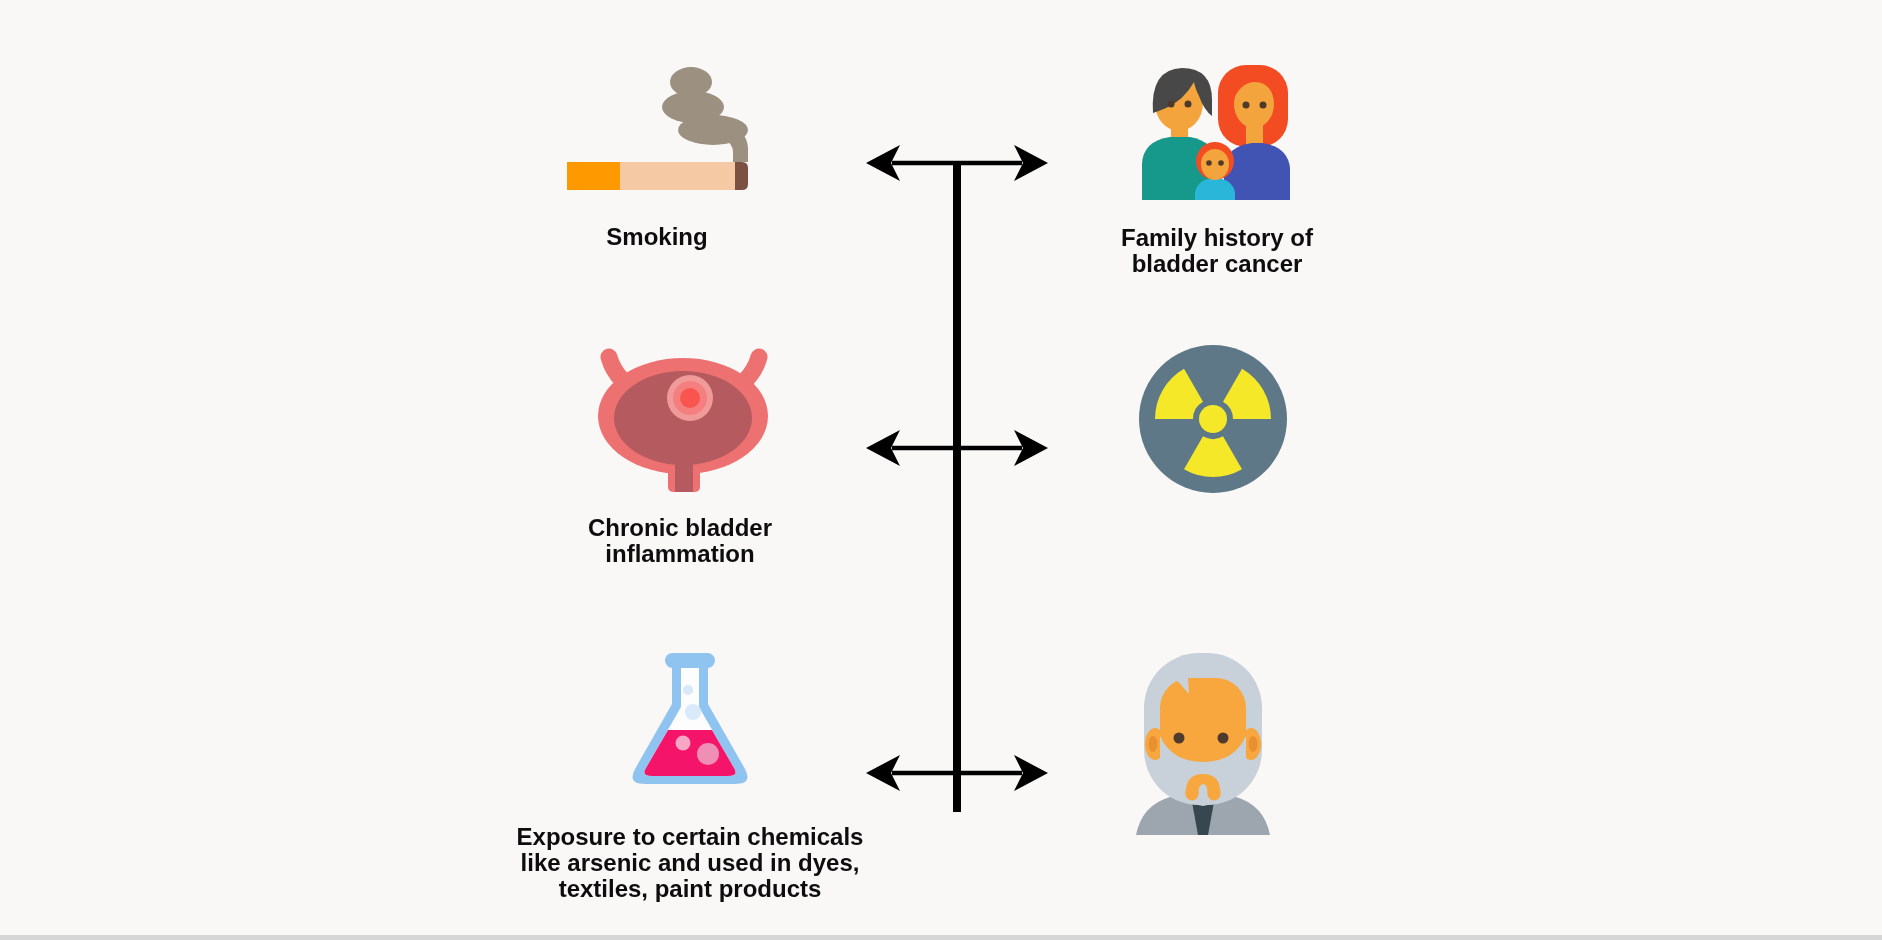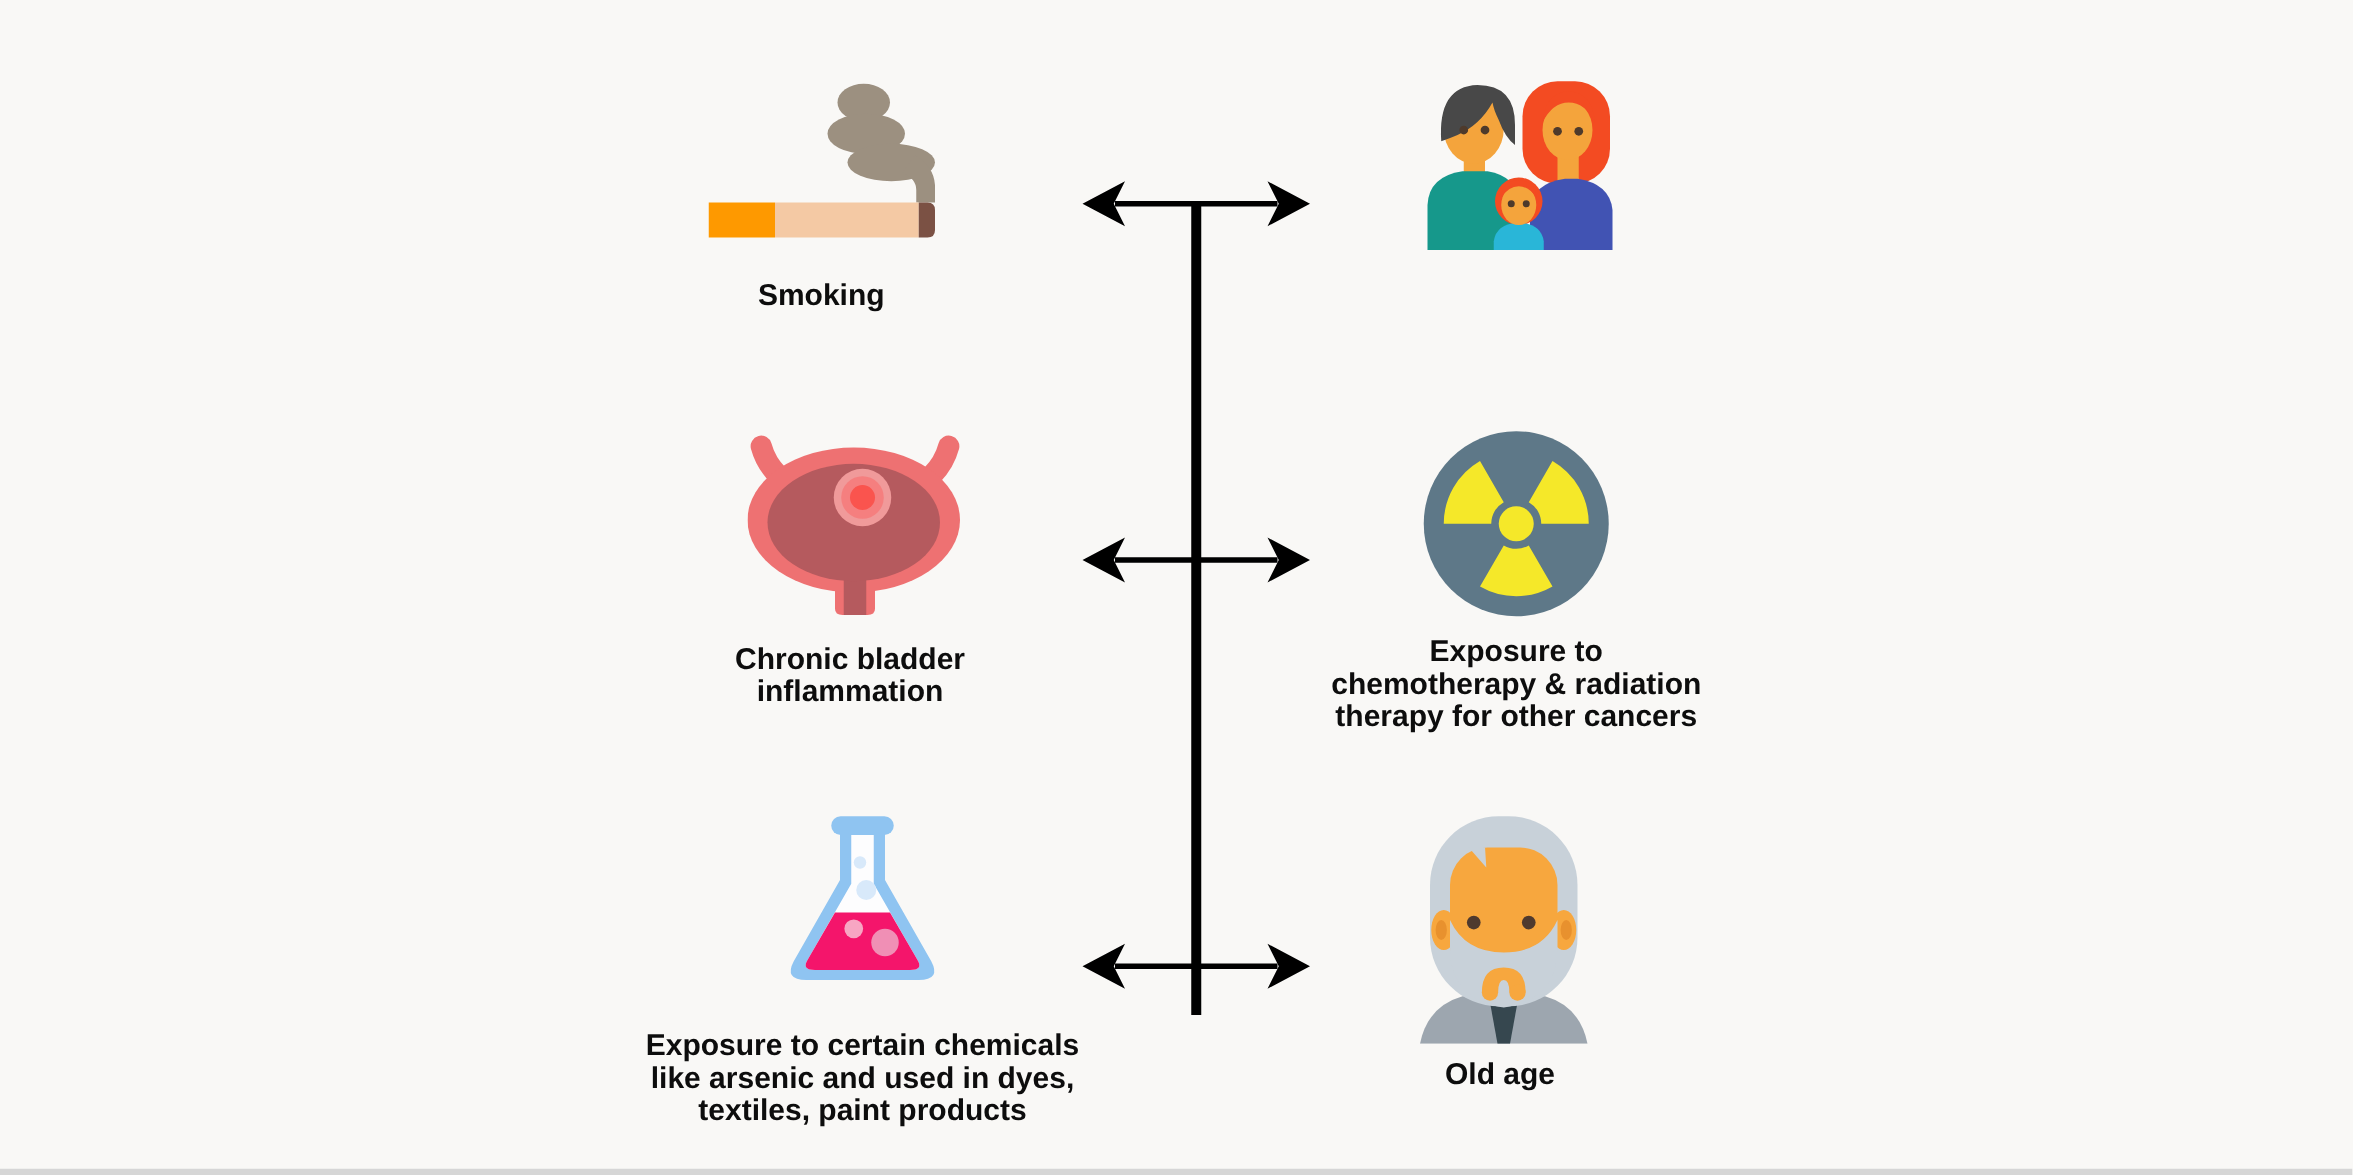--- a/index.html
+++ b/index.html
@@ -75,20 +75,22 @@
     <path d="M94 40 Q96 16 115 15 Q134 16 136 40 Q128 24 115 24 Q102 24 94 40 Z" style="fill:var(--woman-hair,#f34b22)"></path>
     <circle cx="106" cy="47" r="3.5" style="fill:var(--family-eyes,#4e3a2b)"></circle>
     <circle cx="123" cy="47" r="3.5" style="fill:var(--family-eyes,#4e3a2b)"></circle>
     <circle cx="75" cy="103" r="19" style="fill:var(--woman-hair,#f34b22)"></circle>
     <path d="M55 142 L55 135 Q57 121 75 120 Q93 121 95 135 L95 142 Z" style="fill:var(--boy-shirt,#29b6d8)"></path>
     <ellipse cx="75" cy="106" rx="14" ry="16" style="fill:var(--skin,#f4a43c)"></ellipse>
     <path d="M61 100 Q61 87 75 86 Q89 87 89 100 Q83 91 75 91 Q67 91 61 100 Z" style="fill:var(--woman-hair,#f34b22)"></path>
     <circle cx="69" cy="105" r="2.8" style="fill:var(--family-eyes,#4e3a2b)"></circle>
     <circle cx="81" cy="105" r="2.8" style="fill:var(--family-eyes,#4e3a2b)"></circle>
   </svg>
+  <div class="lbl" style="left:1017px; top:225px;">Family history of
+bladder cancer</div>
 
   <svg class="abs" style="left:598px; top:348px;" width="172" height="146" viewBox="0 0 172 146">
     <path d="M11 9 Q18 35 50 49" fill="none" style="stroke:var(--bladder-outer,#ee7172)" stroke-width="17" stroke-linecap="round"></path>
     <path d="M161 9 Q154 35 122 49" fill="none" style="stroke:var(--bladder-outer,#ee7172)" stroke-width="17" stroke-linecap="round"></path>
     <path d="M70 115 L70 139 Q70 144 76 144 L96 144 Q102 144 102 139 L102 115 Z" style="fill:var(--bladder-outer,#ee7172)"></path>
     <ellipse cx="85" cy="68" rx="85" ry="58" style="fill:var(--bladder-outer,#ee7172)"></ellipse>
     <rect x="77" y="108" width="18" height="36" style="fill:var(--bladder-inner,#b55a5e)"></rect>
     <ellipse cx="85" cy="70" rx="69" ry="47" style="fill:var(--bladder-inner,#b55a5e)"></ellipse>
     <g>
       <circle cx="92" cy="50" r="23" style="fill:var(--inflam-outer,#f09a9a)"></circle>
@@ -101,23 +103,20 @@
 
   <svg class="abs" style="left:1138px; top:344px;" width="150" height="150" viewBox="0 0 150 150">
     <circle cx="75" cy="75" r="74" style="fill:var(--rad-circle,#5e7888)"></circle>
     <g style="fill:var(--rad-yellow,#f5e829)">
       <path d="M85 57.7 L104 24.8 A58 58 0 0 1 133 75 L95 75 A20 20 0 0 0 85 57.7 Z"></path>
       <path d="M55 75 L17 75 A58 58 0 0 1 46 24.8 L65 57.7 A20 20 0 0 0 55 75 Z"></path>
       <path d="M85 92.3 L104 125.2 A58 58 0 0 1 46 125.2 L65 92.3 A20 20 0 0 0 85 92.3 Z"></path>
       <circle cx="75" cy="75" r="14"></circle>
     </g>
   </svg>
-  <div class="lbl" style="left:1013px; top:509px;">Exposure to
-chemotherapy &amp; radiation
-therapy for other cancers</div>
 
   <svg class="abs" style="left:624px; top:650px;" width="135" height="140" viewBox="0 0 135 140">
     <path d="M48 12 L48 54 L11 119 Q3 134 21 134 L111 134 Q129 134 121 119 L84 54 L84 12 Z" style="fill:var(--flask-glass,#8fc4f1)"></path>
     <rect x="41" y="3" width="50" height="15" rx="7.5" style="fill:var(--flask-glass,#8fc4f1)"></rect>
     <path d="M57 18 L57 57 L22 118 Q17 126 28 126 L104 126 Q115 126 110 118 L75 57 L75 18 Z" style="fill:var(--flask-inner,#fdfdfe)"></path>
     <path d="M44 80 L88 80 L110 118 Q115 126 104 126 L28 126 Q17 126 22 118 Z" style="fill:var(--flask-liquid,#f4156b)"></path>
     <circle cx="64" cy="40" r="5" style="fill:var(--bubble-blue,#d8e9fa)"></circle>
     <circle cx="69" cy="62" r="8" style="fill:var(--bubble-blue,#d8e9fa)"></circle>
     <circle cx="59" cy="93" r="7.5" style="fill:var(--bubble-pink-1,#f7a6c3)"></circle>
     <circle cx="84" cy="104" r="11" style="fill:var(--bubble-pink-2,#f08fb5)"></circle>
@@ -138,16 +137,15 @@
     <path d="M53 28 L66 28 L67 44 Z" style="fill:var(--old-hair,#c8d1d9)"></path>
     <circle cx="57" cy="88" r="5.5" style="fill:var(--old-eyes,#4f3a2e)"></circle>
     <circle cx="101" cy="88" r="5.5" style="fill:var(--old-eyes,#4f3a2e)"></circle>
     <path d="M38 86 Q50 112 81 112 Q112 112 124 86 L124 108 Q124 150 81 156 Q38 150 38 108 Z" style="fill:var(--old-hair,#c8d1d9)"></path>
     <g style="fill:var(--old-skin,#f7a73e)">
       <path d="M63.5 144 Q63.5 124 81 124 Q98.5 124 98.5 144 L85.5 144 Q85.5 134 81 134 Q76.5 134 76.5 144 Z"></path>
       <circle cx="70" cy="144" r="6.5"></circle>
       <circle cx="92" cy="144" r="6.5"></circle>
     </g>
   </svg>
-  <div class="lbl" style="left:1000px; top:847px;">Old age</div>
 
   <div class="bottom-bar"></div>
 </div>
 
 </body></html>

